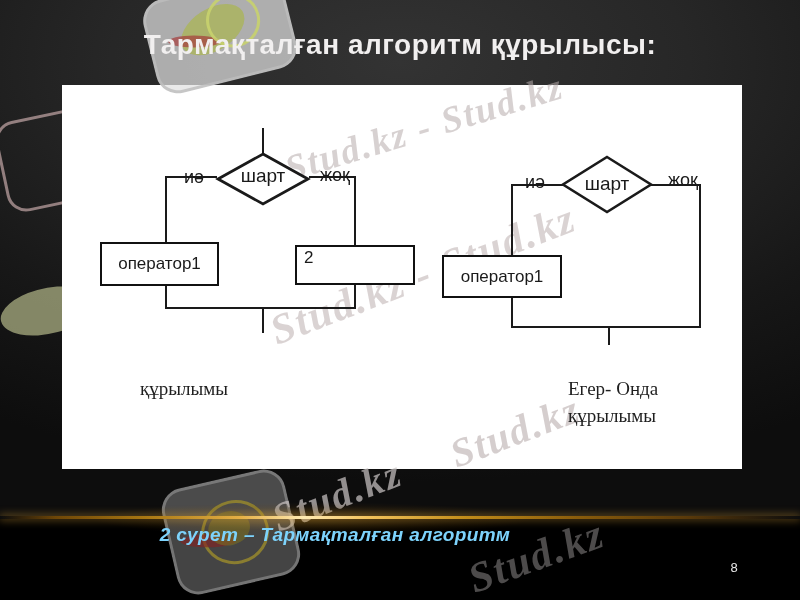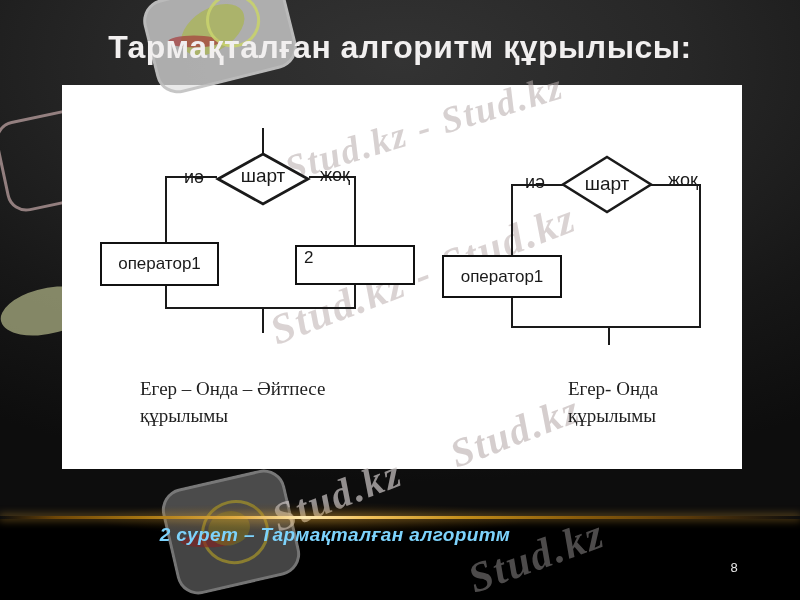--- a/index.html
+++ b/index.html
@@ -2,21 +2,21 @@
 <html><head>
 <meta charset="utf-8">
 <style>
   html,body{margin:0;padding:0;background:#000;}
   .stage{position:relative;width:800px;height:600px;overflow:hidden;background:#000;
          font-family:"Liberation Sans",sans-serif;}
   .bg-top{position:absolute;left:0;top:0;width:800px;height:519px;
     background:radial-gradient(ellipse 760px 420px at 50% 12%, #333333 0%, #272727 38%, #171717 72%, #0d0d0d 100%);}
   
   .title{position:absolute;left:0;top:29px;width:800px;text-align:center;
-    color:#f1efef;font-size:32px;font-weight:bold;letter-spacing:.5px;z-index:10;}
+    color:#f1efef;font-size:28px;font-weight:bold;letter-spacing:.5px;z-index:10;}
   
   .panel{position:absolute;left:62px;top:85px;width:680px;height:384px;background:#ffffff;z-index:1;}
   
   .flow{position:absolute;left:62px;top:85px;width:680px;height:384px;z-index:4;}
   .hline,.vline{position:absolute;background:#1a1a1a;}
   .hline{height:2px;} .vline{width:2px;}
   .diamond{position:absolute;}
   .dlabel{position:absolute;color:#1a1a1a;font-size:19px;text-align:center;}
   .branch{position:absolute;color:#1a1a1a;font-size:18px;margin-top:7px;}
   .opbox{position:absolute;background:#fff;border:2px solid #111;color:#1a1a1a;font-size:17px;}
@@ -104,21 +104,20 @@
       <polygon points="48,2 93,27 48,52 3,27" fill="#ffffff" stroke="#1a1a1a" stroke-width="2.8"></polygon>
     </svg>
     <div class="dlabel" style="left:153px;top:80px;width:96px;">шарт</div>
     <div class="branch" style="left:122px;top:75px;">иә</div>
     <div class="branch" style="left:258px;top:73px;">жоқ</div>
     <div class="opbox center" style="left:38px;top:157px;width:115px;height:40px;">оператор1</div>
     <div class="opbox two" style="left:233px;top:160px;width:109px;height:35px;">
       <div>2</div>
     </div>
     <div class="caption" style="left:78px;top:290px;">
-      <div>Егер – Онда – Әйтпесе</div>
       <div>құрылымы</div>
     </div>
 
     <div class="hline" style="left:449px;top:99px;width:52px;"></div>
     <div class="hline" style="left:588px;top:99px;width:50px;"></div>
     <div class="vline" style="left:449px;top:99px;height:72px;"></div>
     <div class="vline" style="left:449px;top:211px;height:32px;"></div>
     <div class="vline" style="left:637px;top:99px;height:144px;"></div>
     <div class="hline" style="left:449px;top:241px;width:190px;"></div>
     <div class="vline" style="left:546px;top:241px;height:19px;"></div>

